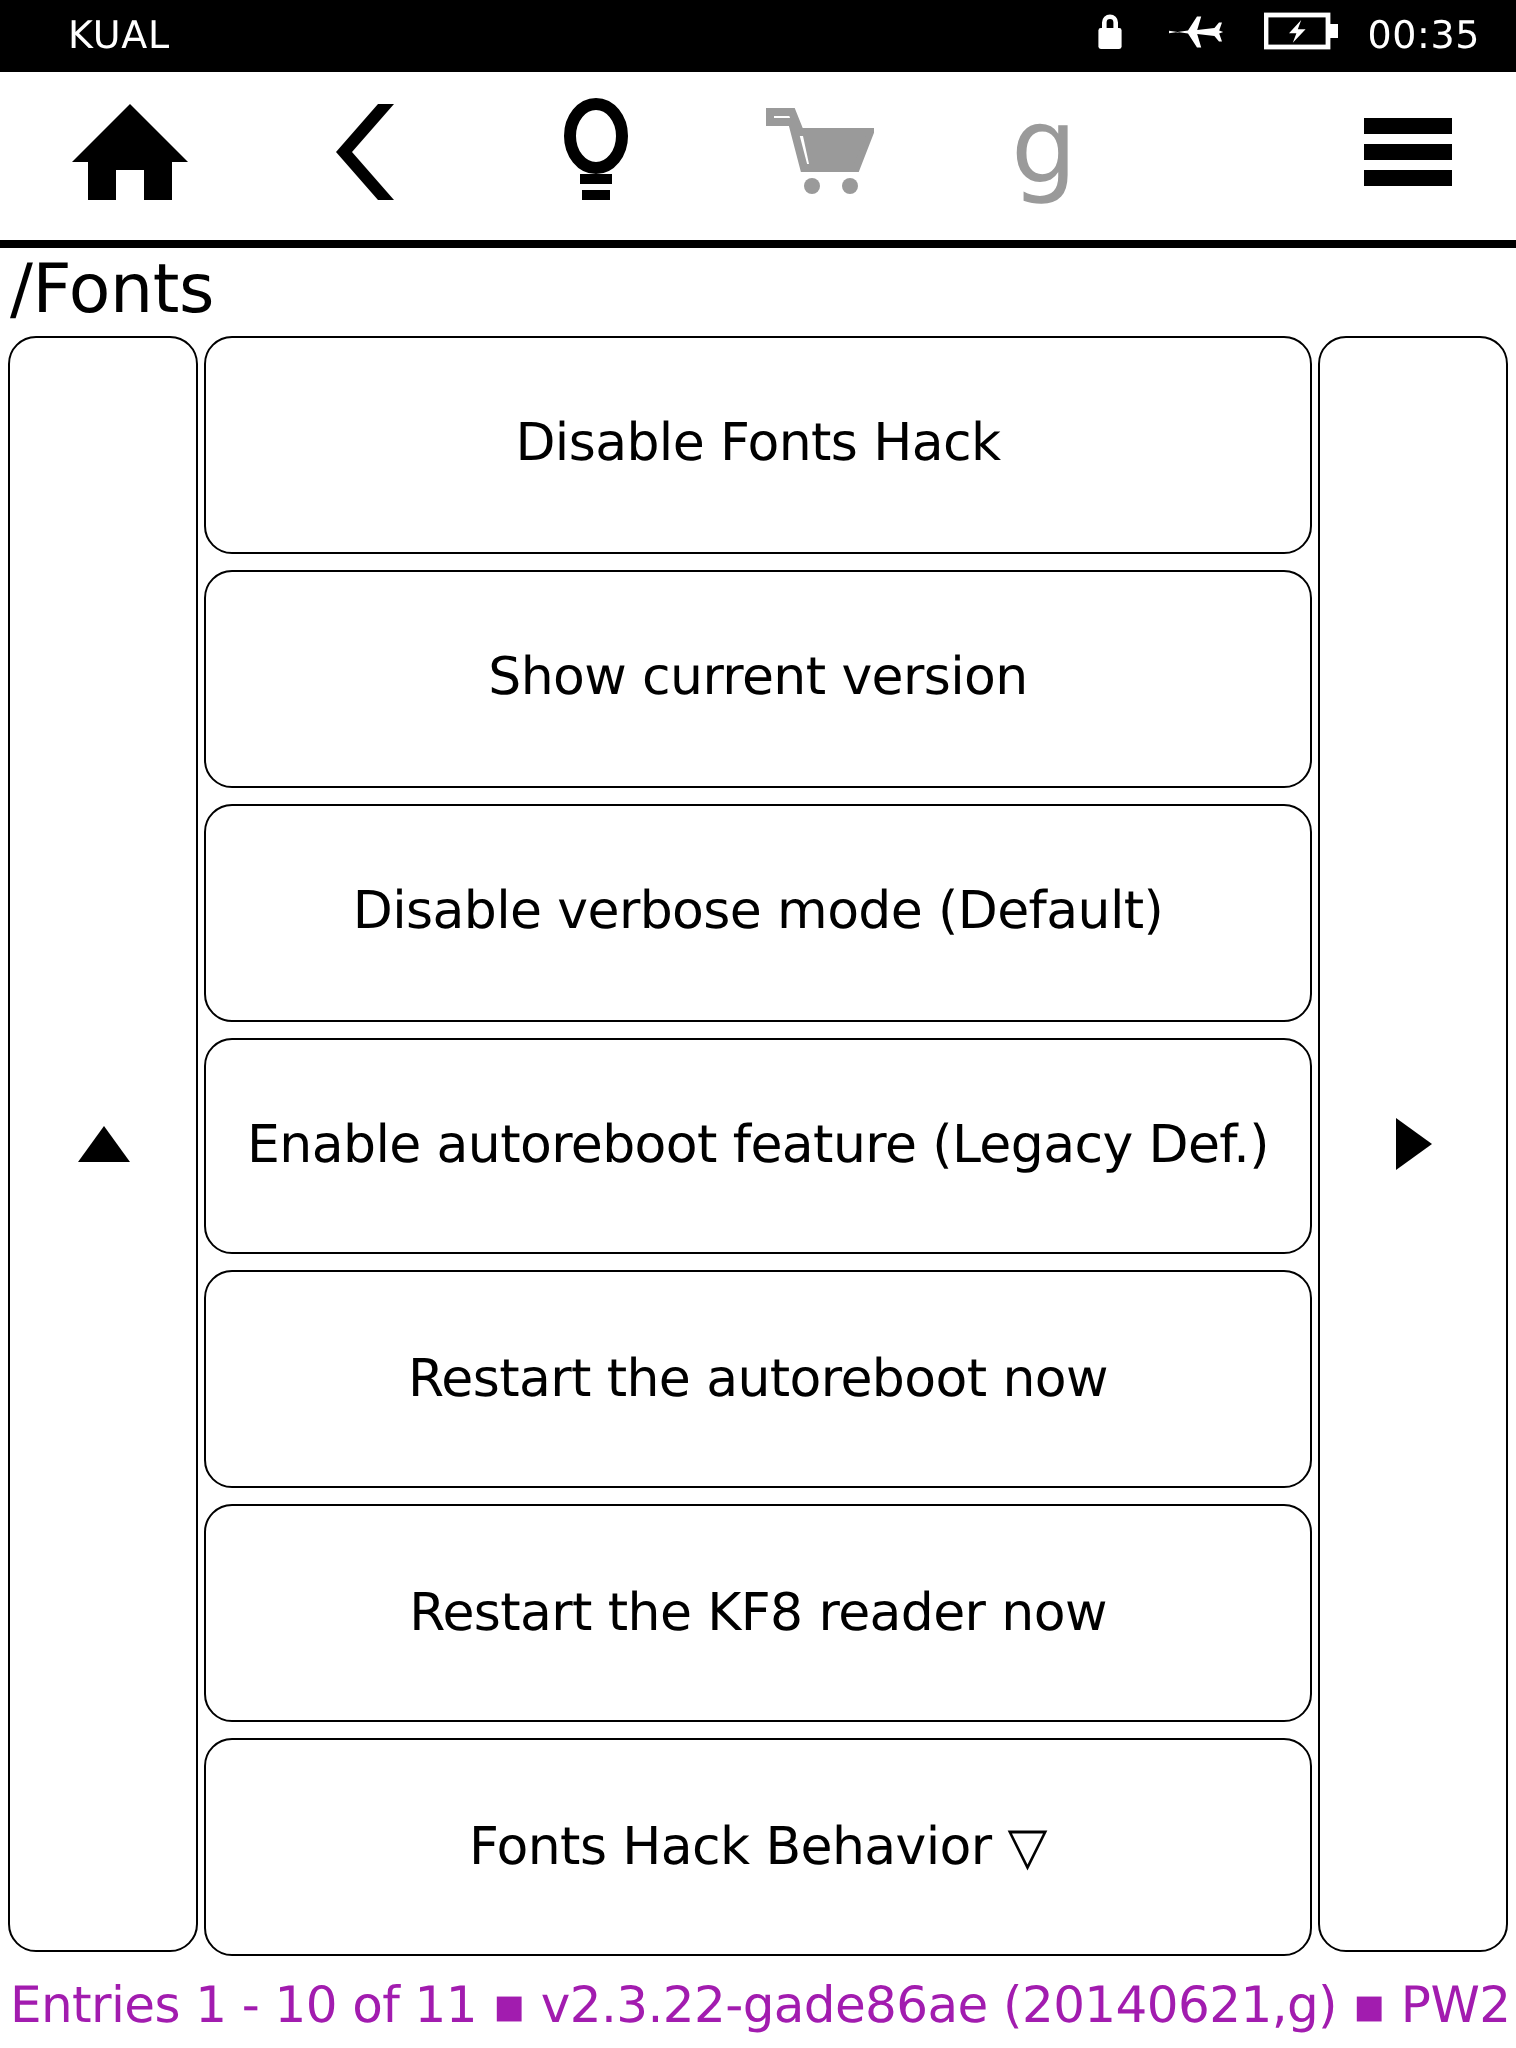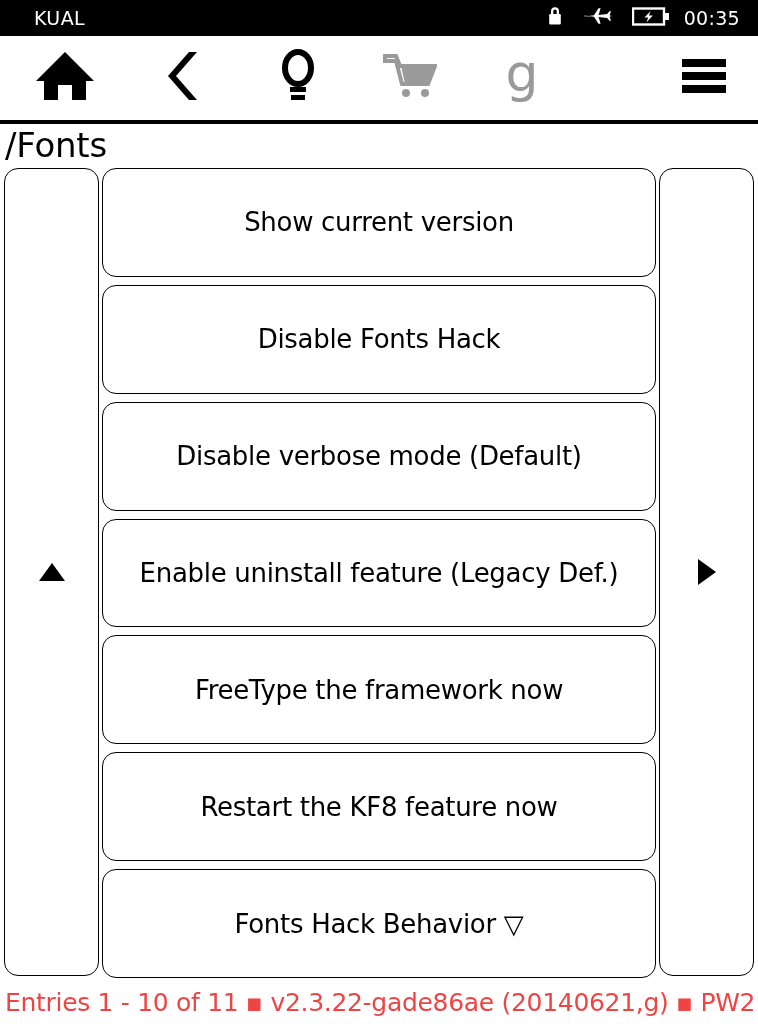--- a/index.html
+++ b/index.html
@@ -168,21 +168,21 @@
   
   .footer {
     height: 44px;
     display: flex;
     align-items: center;
     padding-left: 5px;
     font-size: 25px;
     font-family: "DejaVu Sans", sans-serif;
     letter-spacing: -0.3px;
     flex: 0 0 auto;
-    color: #ef4444;
+    color: #a21caf;
     white-space: nowrap;
   }
 </style>
 </head>
 <body>
 
 <div id="screen">
 
   <div class="statusbar">
     <span class="sb-title">KUAL</span>
@@ -277,36 +277,36 @@
   </div>
 
   <div class="body-area">
 
     <div class="side-pane left">
       <span class="tri tri-up"></span>
     </div>
 
     <div class="menu-list">
       <div class="menu-item">
+        <span class="menu-label">Disable Fonts Hack</span>
+      </div>
+      <div class="menu-item">
         <span class="menu-label">Show current version</span>
       </div>
       <div class="menu-item">
-        <span class="menu-label">Disable Fonts Hack</span>
-      </div>
-      <div class="menu-item">
         <span class="menu-label">Disable verbose mode (Default)</span>
       </div>
       <div class="menu-item">
-        <span class="menu-label">Enable uninstall feature (Legacy Def.)</span>
-      </div>
-      <div class="menu-item">
-        <span class="menu-label">FreeType the framework now</span>
-      </div>
-      <div class="menu-item">
-        <span class="menu-label">Restart the KF8 feature now</span>
+        <span class="menu-label">Enable autoreboot feature (Legacy Def.)</span>
+      </div>
+      <div class="menu-item">
+        <span class="menu-label">Restart the autoreboot now</span>
+      </div>
+      <div class="menu-item">
+        <span class="menu-label">Restart the KF8 reader now</span>
       </div>
       <div class="menu-item">
         <span class="menu-label">Fonts Hack Behavior ▽</span>
       </div>
     </div>
 
     <div class="side-pane right">
       <span class="tri tri-right"></span>
     </div>
   </div>

